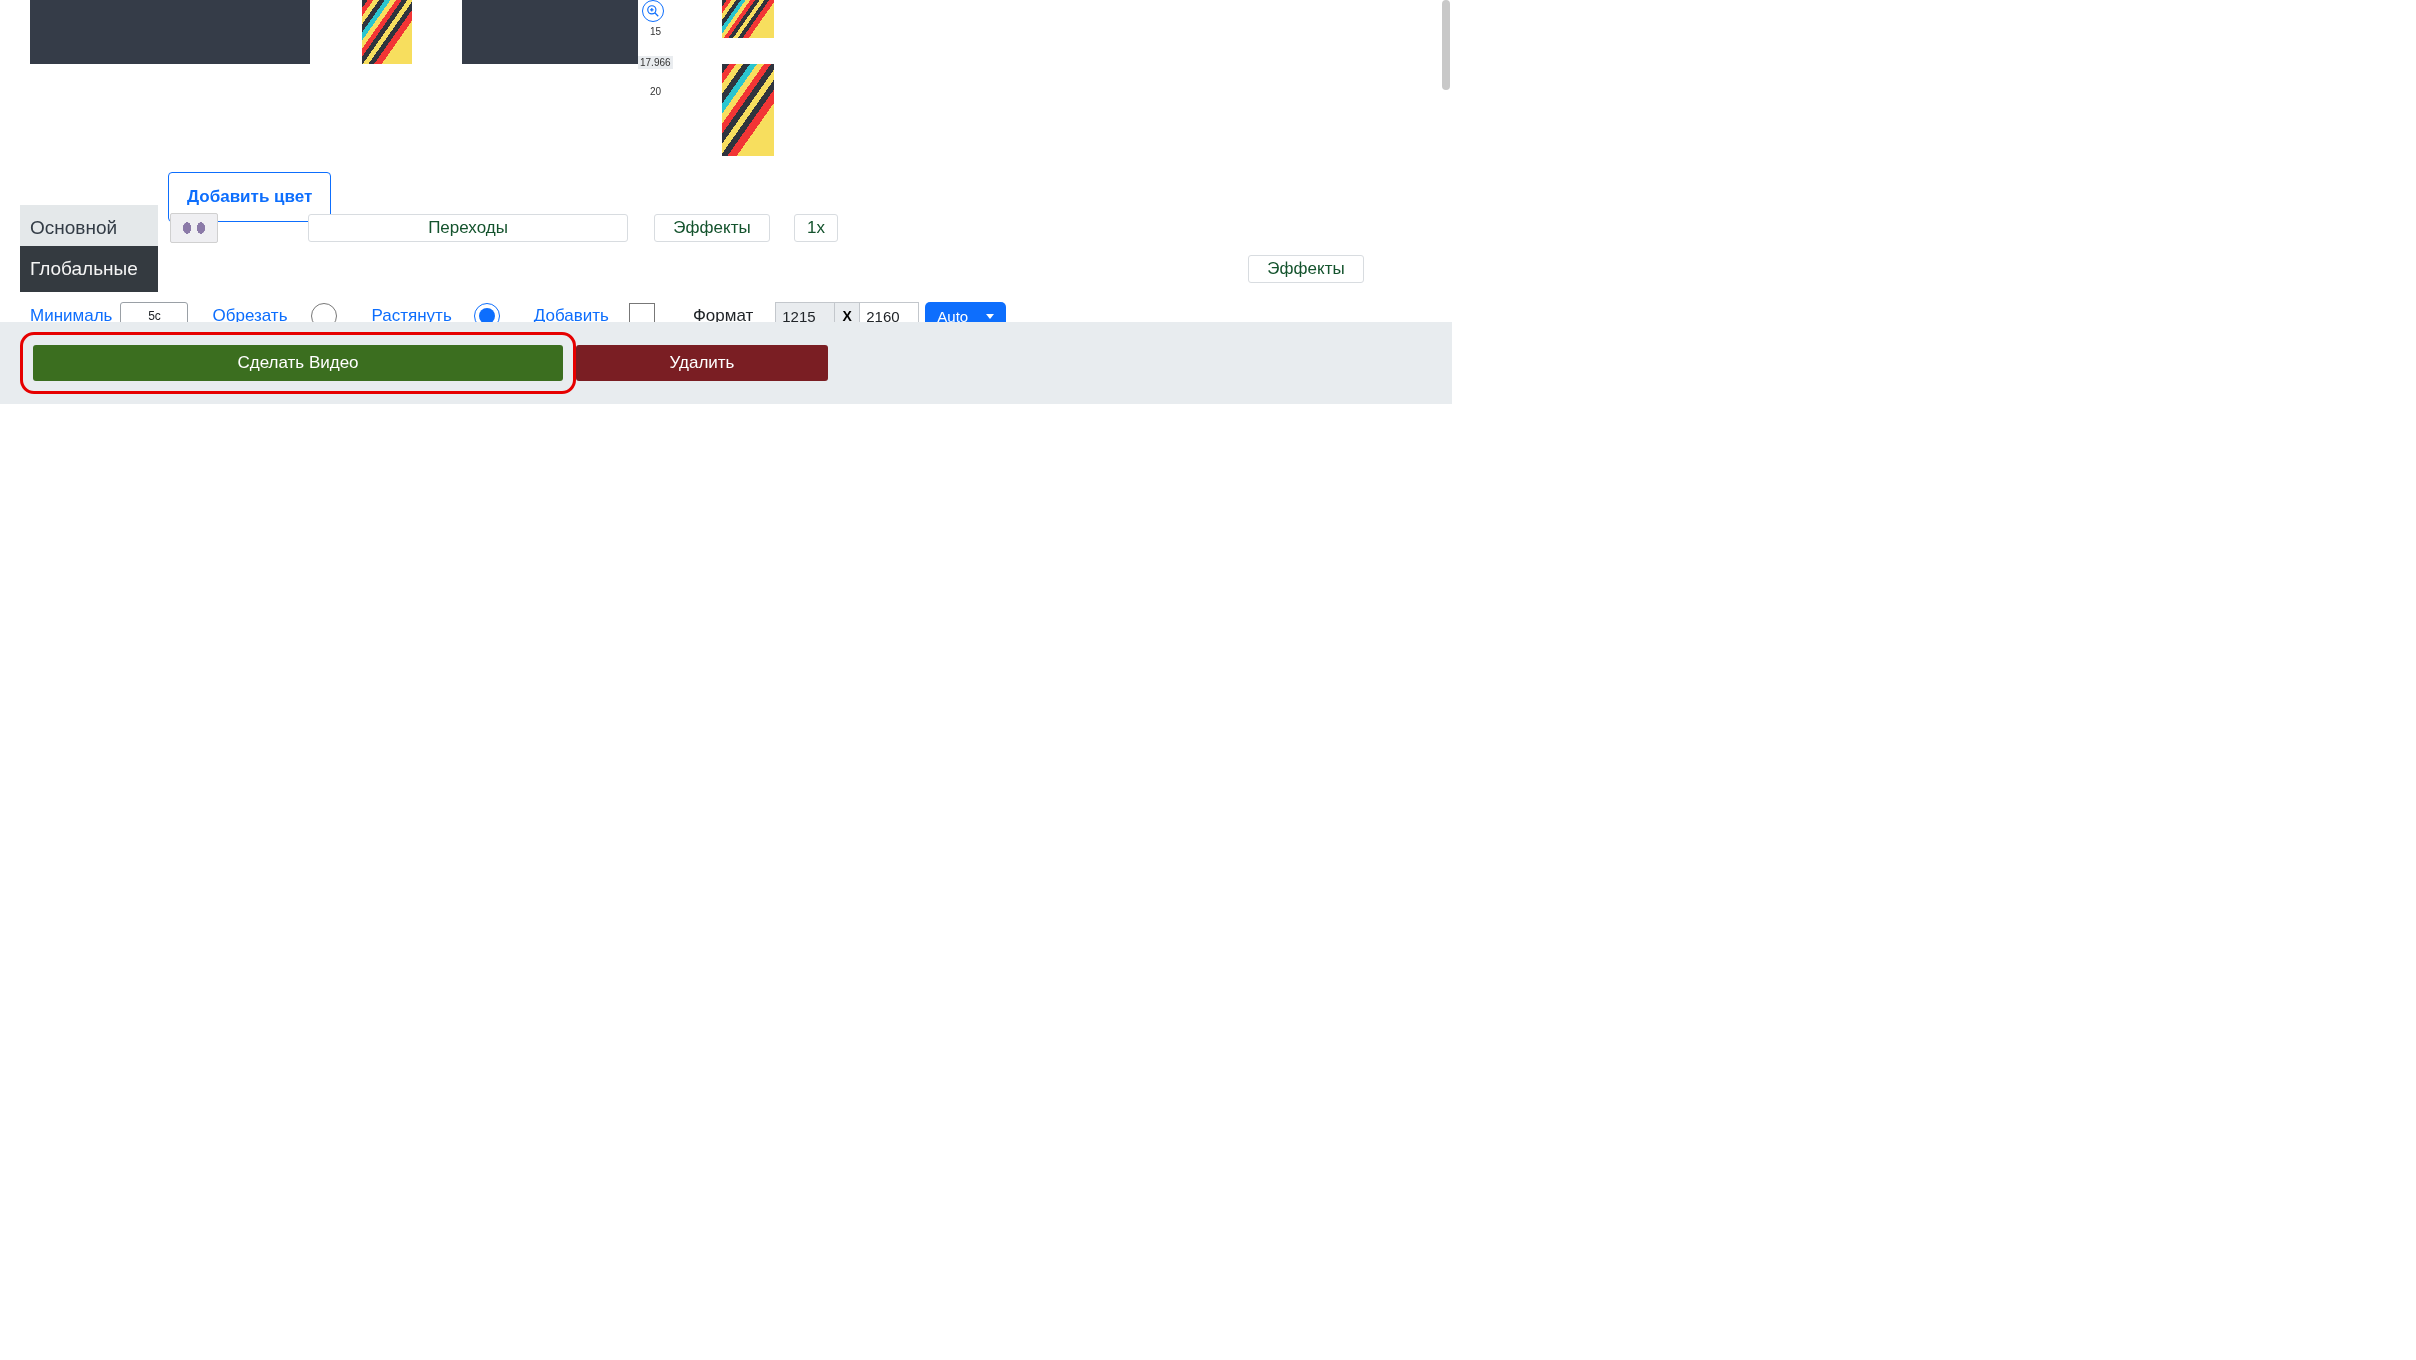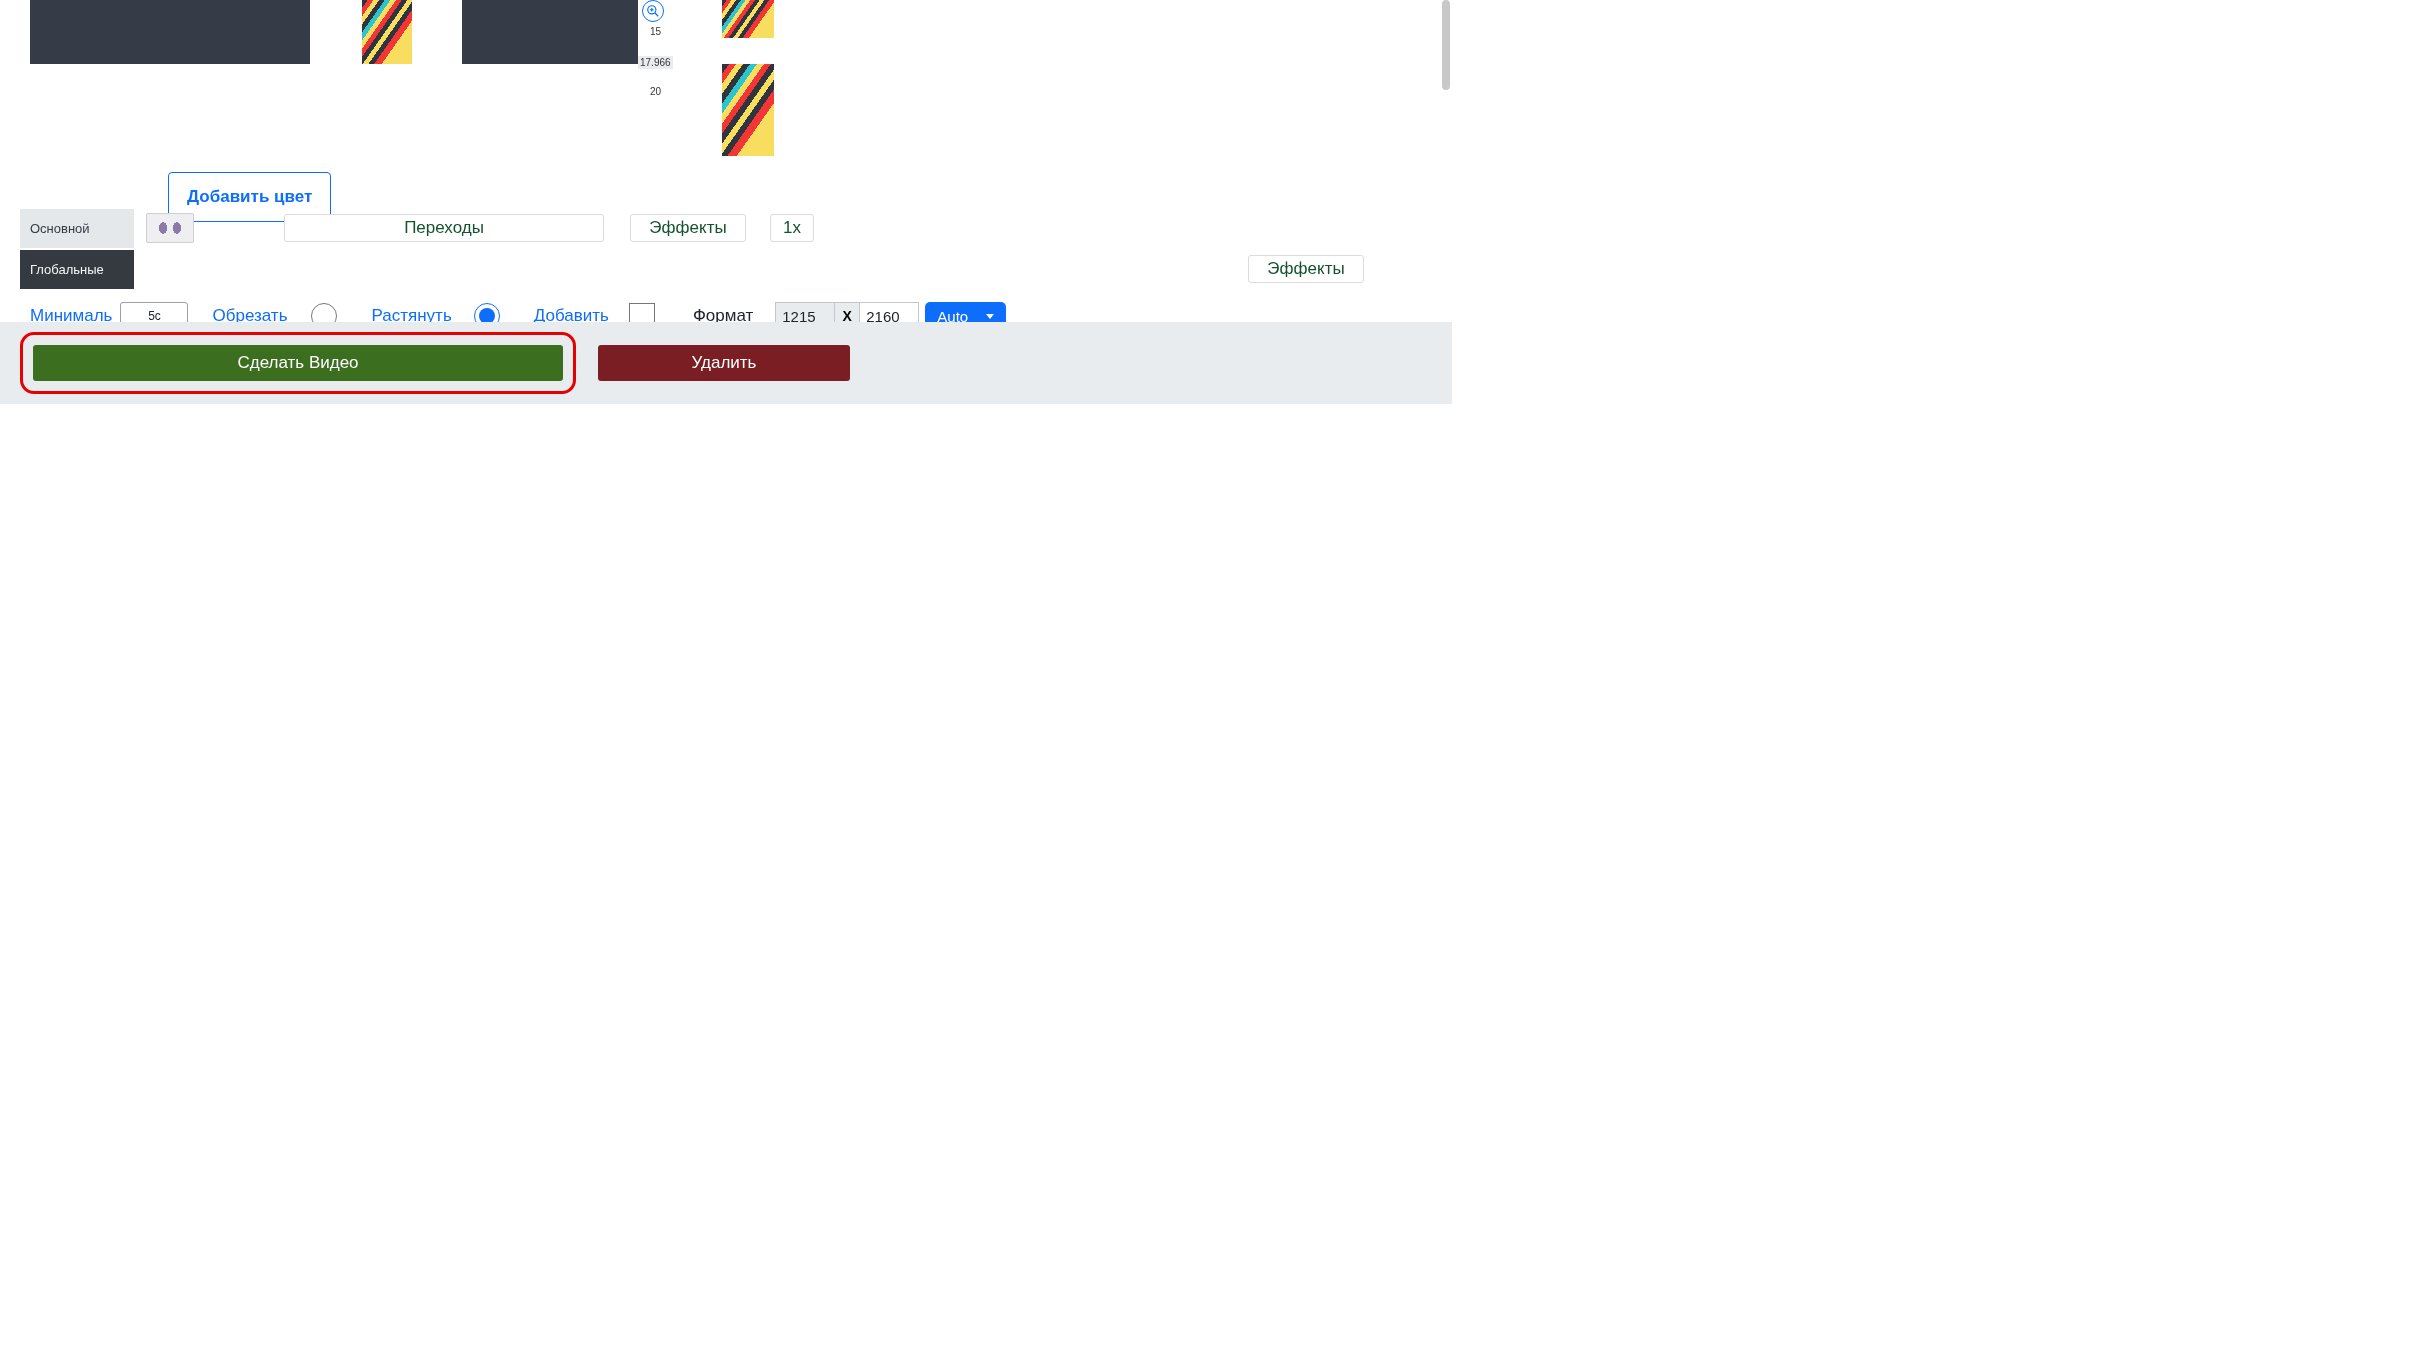--- a/index.html
+++ b/index.html
@@ -94,23 +94,23 @@
     border-radius: 4px;
     cursor: pointer;
   }
 
   .rows { position: absolute; left: 20px; right: 20px; }
   .row { display: flex; align-items: center; height: 34px; }
 
   .tab {
     display: inline-block;
     padding: 12px 10px;
-    font-size: 13px;
+    font-size: 19px;
     font-weight: 400;
-    width: 114px;
+    width: 138px;
   }
   .tab-light { background: #e4e8ea; color: #333c46; }
   .tab-dark  { background: #343a40; color: #f5f5f5; }
 
   .thumb-butterfly {
     width: 48px; height: 30px;
     border: 1px solid #d0d0d0;
     background:
       radial-gradient(ellipse 10px 14px at 35% 50%, #8b7aa8 40%, transparent 42%),
       radial-gradient(ellipse 10px 14px at 65% 50%, #8b7aa8 40%, transparent 42%),
@@ -199,21 +199,20 @@
   .caret { width:0;height:0;border-left:4px solid transparent;border-right:4px solid transparent;border-top:5px solid #fff; }
 
   
   .footer {
     position: absolute;
     left: 0; right: 0; top: 322px;
     height: 82px;
     background: #e8ecef;
     display: flex; align-items: center;
     padding: 0 20px;
-    gap: 22px;
   }
   .hl-ring {
     border: 3px solid #e60000;
     border-radius: 14px;
     padding: 10px;
     flex: 0 0 556px;
     display: flex;
   }
   .btn-green {
     flex: 1;

